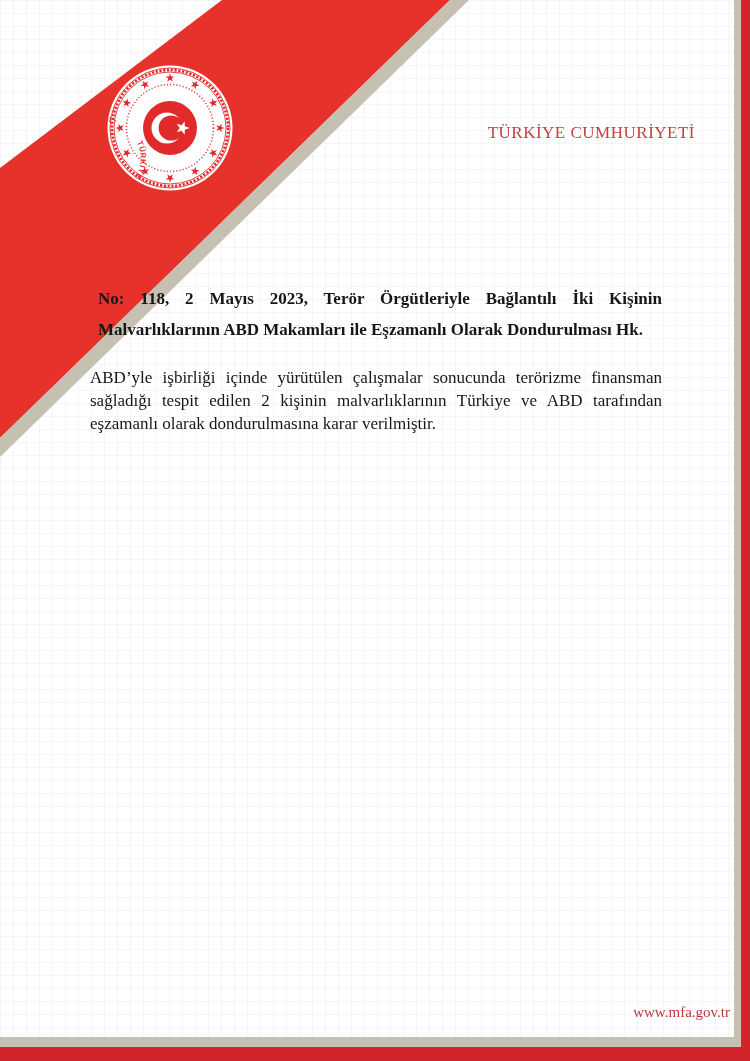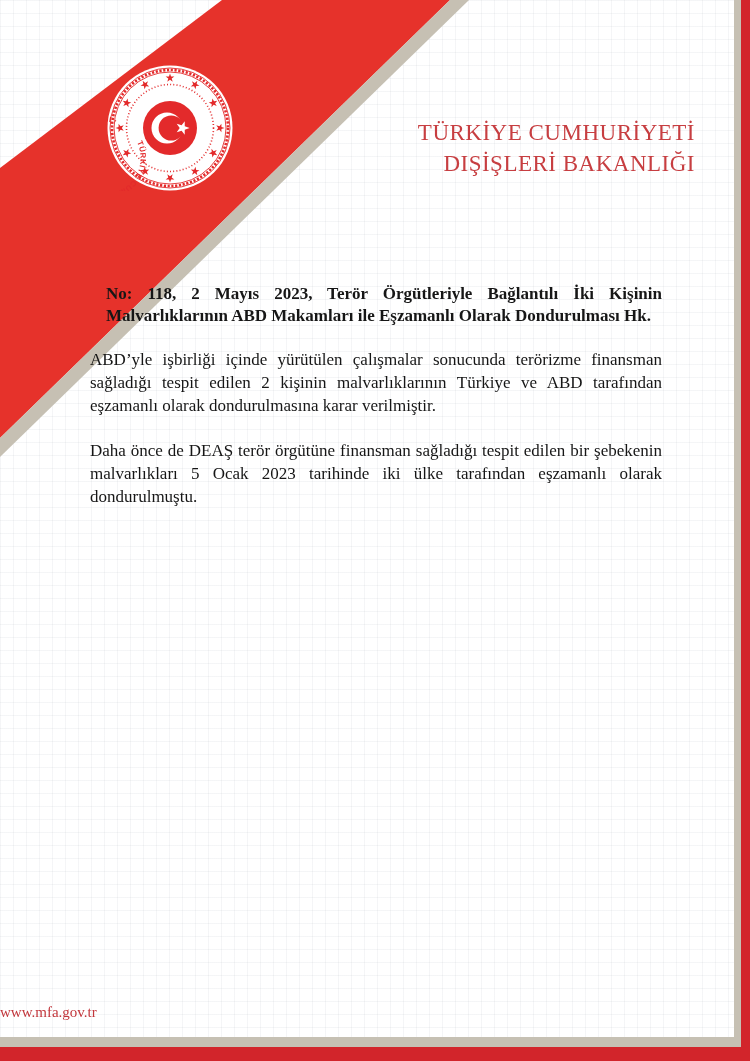--- a/index.html
+++ b/index.html
@@ -15,40 +15,40 @@
       linear-gradient(to right, rgba(190,195,205,0.16) 1px, transparent 1px),
       linear-gradient(to bottom, rgba(190,195,205,0.16) 1px, transparent 1px);
     background-size:13px 13px;
   }
   .ribbon-svg { position:absolute; top:0; left:0; }
   .emblem-svg { position:absolute; top:65px; left:107px; }
 
   .ministry-title {
     position:absolute; top:117px; right:55px;
     text-align:right; color:#C73E41;
-    font-size:23px; line-height:31px; letter-spacing:0.5px;
+    font-size:17px; line-height:31px; letter-spacing:0.5px;
     font-family:"Liberation Serif", serif;
   }
 
   .doc-body {
     position:absolute; left:90px; top:283px; width:572px;
     color:#161616; font-family:"Liberation Serif", serif;
   }
   .doc-subject {
-    font-size:17px; font-weight:bold; line-height:22px;
-    margin:0 0 21px 16px; text-align:justify;
+    font-size:17px; font-weight:bold; line-height:31px;
+    margin:0 0 21px 8px; text-align:justify;
   }
   .doc-body p.paragraph {
     font-size:17px; line-height:23px;
     margin:12px 0 22px 0; text-align:justify;
   }
 
   .footer-site {
     position:absolute; top:1004px; left:0; width:730px;
-    text-align:left; color:#C2363B; font-size:15px;
+    text-align:right; color:#C2363B; font-size:15px;
     font-family:"Liberation Serif", serif;
   }
 
   .frame-gray-right  { position:absolute; top:0; right:9px;  width:7px;  height:100%; background:#C6C0B3; }
   .frame-red-right   { position:absolute; top:0; right:0;    width:9px;  height:100%; background:#D2252B; }
   .frame-gray-bottom { position:absolute; bottom:14px; left:0; right:9px; height:10px; background:#C6C0B3; }
   .frame-red-bottom  { position:absolute; bottom:0; left:0;  width:100%; height:14px; background:#D2252B; }
 </style>
 </head>
 <body>
@@ -92,27 +92,25 @@
   <circle r="27" fill="#E32A2B"></circle>
   <g>
     <circle cx="-3" cy="0" r="15.5" fill="#ffffff"></circle>
     <circle cx="1.2" cy="0" r="12.6" fill="#E32A2B"></circle>
   </g>
   <use href="#star5" fill="#ffffff" transform="translate(12.5,0) rotate(90) scale(1.55)"></use>
 </svg>
 
 <div class="ministry-title">
   <div>TÜRKİYE CUMHURİYETİ</div>
-  <div>DIŞİŞLERİ BAKANLIĞI</div>
 </div>
 
 <div class="doc-body">
   <p class="doc-subject">No: 118, 2 Mayıs 2023, Terör Örgütleriyle Bağlantılı İki Kişinin Malvarlıklarının ABD Makamları ile Eşzamanlı Olarak Dondurulması Hk.</p>
   <p class="paragraph">ABD’yle işbirliği içinde yürütülen çalışmalar sonucunda terörizme finansman sağladığı tespit edilen 2 kişinin malvarlıklarının Türkiye ve ABD tarafından eşzamanlı olarak dondurulmasına karar verilmiştir.</p>
-  <p class="paragraph">Daha önce de DEAŞ terör örgütüne finansman sağladığı tespit edilen bir şebekenin malvarlıkları 5 Ocak 2023 tarihinde iki ülke tarafından eşzamanlı olarak dondurulmuştu.</p>
 </div>
 
 <div class="footer-site">www.mfa.gov.tr</div>
 
 <div class="frame-gray-right"></div>
 <div class="frame-red-right"></div>
 <div class="frame-gray-bottom"></div>
 <div class="frame-red-bottom"></div>
 
 </body></html>

